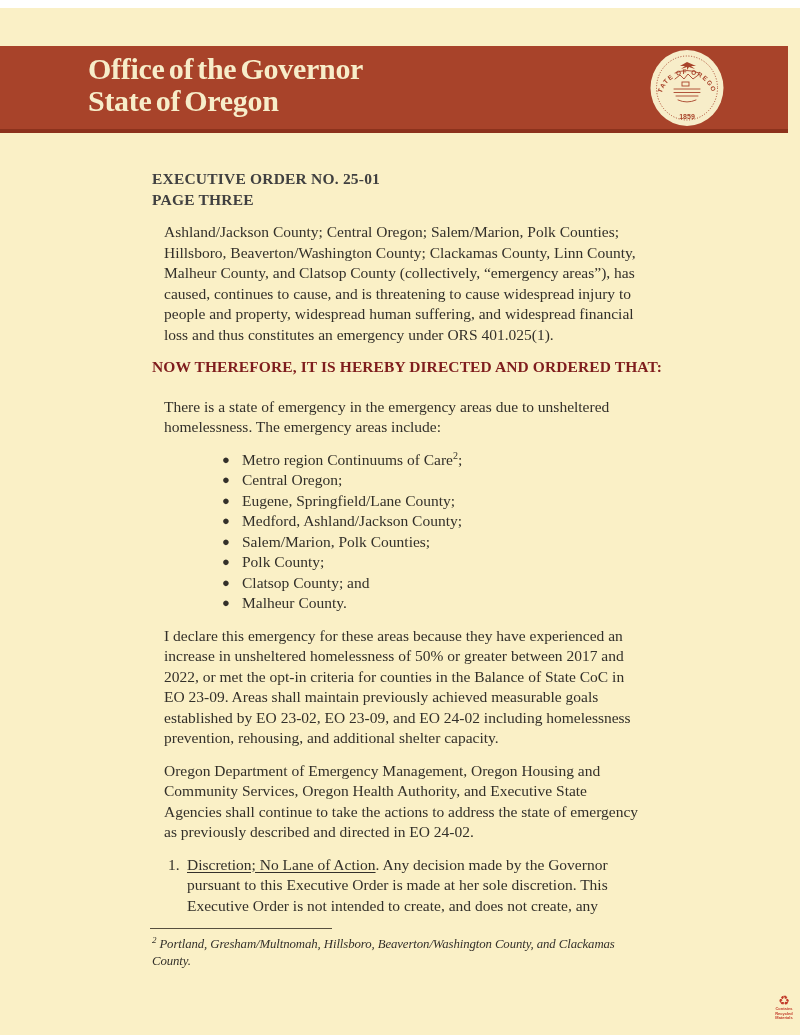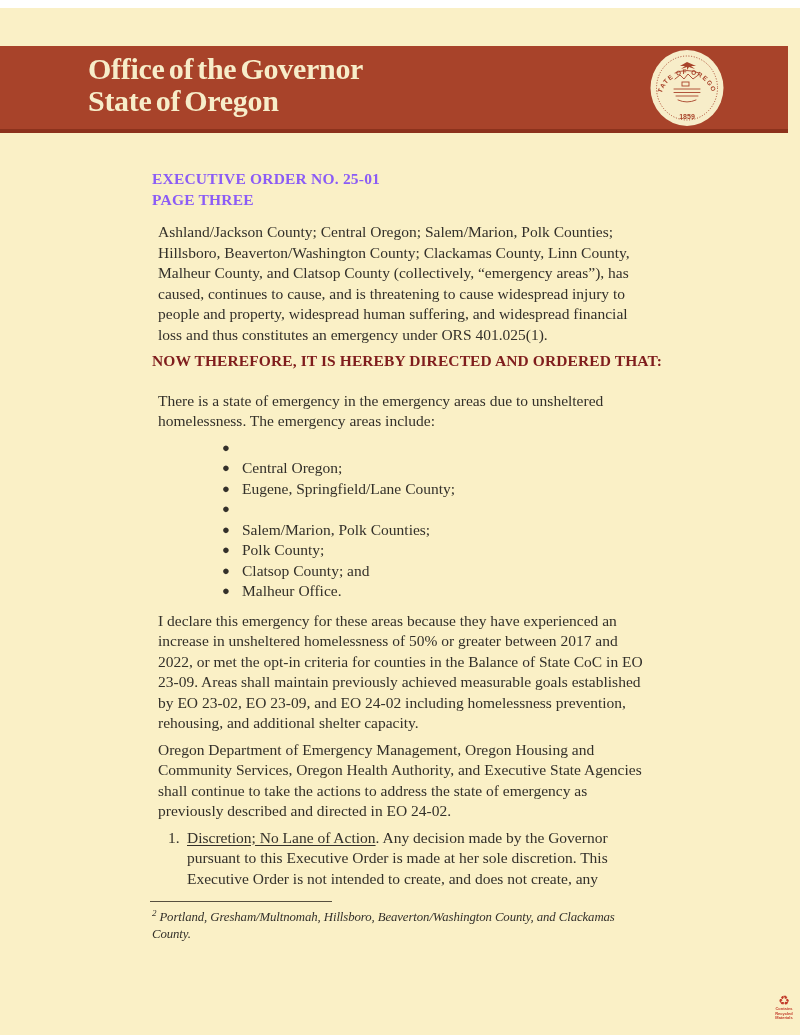--- a/index.html
+++ b/index.html
@@ -22,23 +22,23 @@
     color:#F7EDC9; font-weight:bold; font-size:30px; line-height:32px;
     letter-spacing:-0.3px; word-spacing:-3px;
     font-family:"Liberation Serif", serif;
   }
   .seal { position:absolute; left:649px; top:3px; }
   
   .content {
     position:absolute; left:152px; top:161px; width:503px;
     color:#33302A; font-size:15.5px; line-height:20.5px;
   }
-  .doc-heading { font-weight:bold; color:#8b5cf6; letter-spacing:0.2px; margin:0 0 12px 0; }
+  .doc-heading { font-weight:bold; color:#404040; letter-spacing:0.2px; margin:0 0 12px 0; }
   .doc-heading div { white-space:nowrap; }
-  p.para { margin:6px; }
+  p.para { margin:12px; }
   .mb7  { margin-bottom:7px; }
   .mb6  { margin-bottom:6px; }
   .mb18 { margin-bottom:18px; }
   .section-heading {
     font-weight:bold; color:#7f1d1d; margin:0 0 19px 0; white-space:nowrap;
     letter-spacing:0.1px;
   }
   .bullet-list { margin:0 0 9px 0; }
   .bullet-row { display:flex; }
   .bullet-dot { width:20px; margin-left:70px; flex:0 0 20px; font-size:13px; }
@@ -102,47 +102,49 @@
 
     <p class="para mb7">Ashland/Jackson County; Central Oregon; Salem/Marion, Polk Counties; Hillsboro, Beaverton/Washington County; Clackamas County, Linn County, Malheur County, and Clatsop County (collectively, “emergency areas”), has caused, continues to cause, and is threatening to cause widespread injury to people and property, widespread human suffering, and widespread financial loss and thus constitutes an emergency under ORS 401.025(1).</p>
 
     <div class="section-heading">NOW THEREFORE, IT IS HEREBY DIRECTED AND ORDERED THAT:</div>
 
     <p class="para mb18">There is a state of emergency in the emergency areas due to unsheltered homelessness. The emergency areas include:</p>
 
     <div class="bullet-list">
       <div class="bullet-row">
         <span class="bullet-dot">●</span>
+        <span><span>Metro region Continuums of Care</span><sup>2</sup><span>;</span></span>
       </div>
       <div class="bullet-row">
         <span class="bullet-dot">●</span>
         <span>Central Oregon;</span>
       </div>
       <div class="bullet-row">
         <span class="bullet-dot">●</span>
         <span>Eugene, Springfield/Lane County;</span>
       </div>
       <div class="bullet-row">
         <span class="bullet-dot">●</span>
+        <span>Medford, Ashland/Jackson County;</span>
       </div>
       <div class="bullet-row">
         <span class="bullet-dot">●</span>
         <span>Salem/Marion, Polk Counties;</span>
       </div>
       <div class="bullet-row">
         <span class="bullet-dot">●</span>
         <span>Polk County;</span>
       </div>
       <div class="bullet-row">
         <span class="bullet-dot">●</span>
         <span>Clatsop County; and</span>
       </div>
       <div class="bullet-row">
         <span class="bullet-dot">●</span>
-        <span>Malheur Office.</span>
+        <span>Malheur County.</span>
       </div>
     </div>
 
     <p class="para mb7">I declare this emergency for these areas because they have experienced an increase in unsheltered homelessness of 50% or greater between 2017 and 2022, or met the opt-in criteria for counties in the Balance of State CoC in EO 23-09.  Areas shall maintain previously achieved measurable goals established by EO 23-02, EO 23-09, and EO 24-02 including homelessness prevention, rehousing, and additional shelter capacity.</p>
 
     <p class="para mb6">Oregon Department of Emergency Management, Oregon Housing and Community Services, Oregon Health Authority, and Executive State Agencies shall continue to take the actions to address the state of emergency as previously described and directed in EO 24-02.</p>
 
     <div class="numbered-item">
       <span class="item-num">1.</span>
       <span class="item-text"><span class="u">Discretion; No Lane of Action</span><span>.  Any decision made by the Governor pursuant to this Executive Order is made at her sole discretion.  This Executive Order is not intended to create, and does not create, any</span></span>

